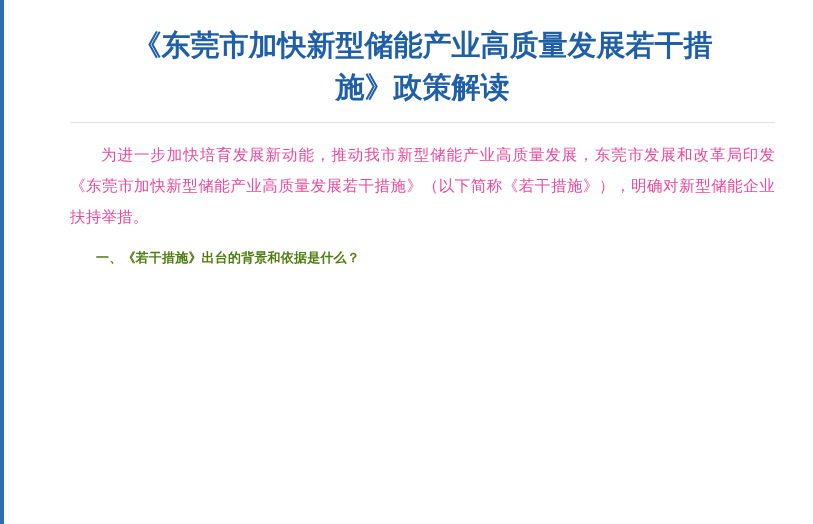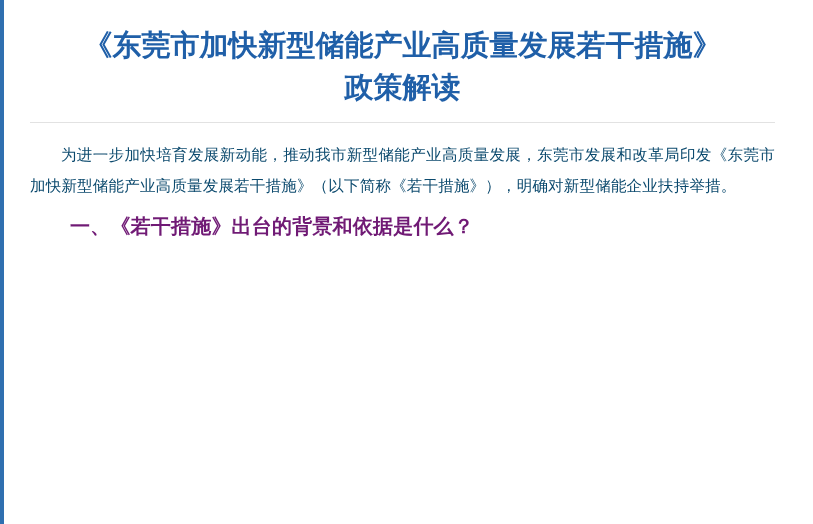--- a/index.html
+++ b/index.html
@@ -19,20 +19,21 @@
     position: absolute;
     left: 0;
     top: 0;
     width: 4px;
     height: 524px;
     background: #2f6fb0;
   }
   .page {
     padding: 14px 38px 0 30px;
     box-sizing: border-box;
+    margin-left: 40px;
   }
   .doc-title {
     font-family: "Liberation Sans", "DejaVu Sans", sans-serif;
     font-size: 29px;
     font-weight: bold;
     color: #1f5fa8;
     text-align: center;
     line-height: 42px;
     letter-spacing: 0px;
     margin: 10px 44px 0 44px;
@@ -56,30 +57,30 @@
     height: 1px;
     background: #e2e2e2;
     width: 100%;
   }
   .body-content {
     margin-top: 16px;
   }
   p.para {
     font-size: 15.5px;
     line-height: 31px;
-    color: #0c4a6e;
+    color: #ec4899;
     margin: 0 0 10px 0;
     text-indent: 2em;
     text-align: justify;
     letter-spacing: 0.2px;
   }
   p.section-heading {
-    font-size: 20px;
+    font-size: 13px;
     line-height: 31px;
-    color: #701a75;
+    color: #4d7c0f;
     font-weight: bold;
     margin: 8px 0 6px 0;
     text-indent: 2em;
     letter-spacing: 0.2px;
   }
 </style>
 </head>
 <body>
 
 <div class="left-rail"></div>

